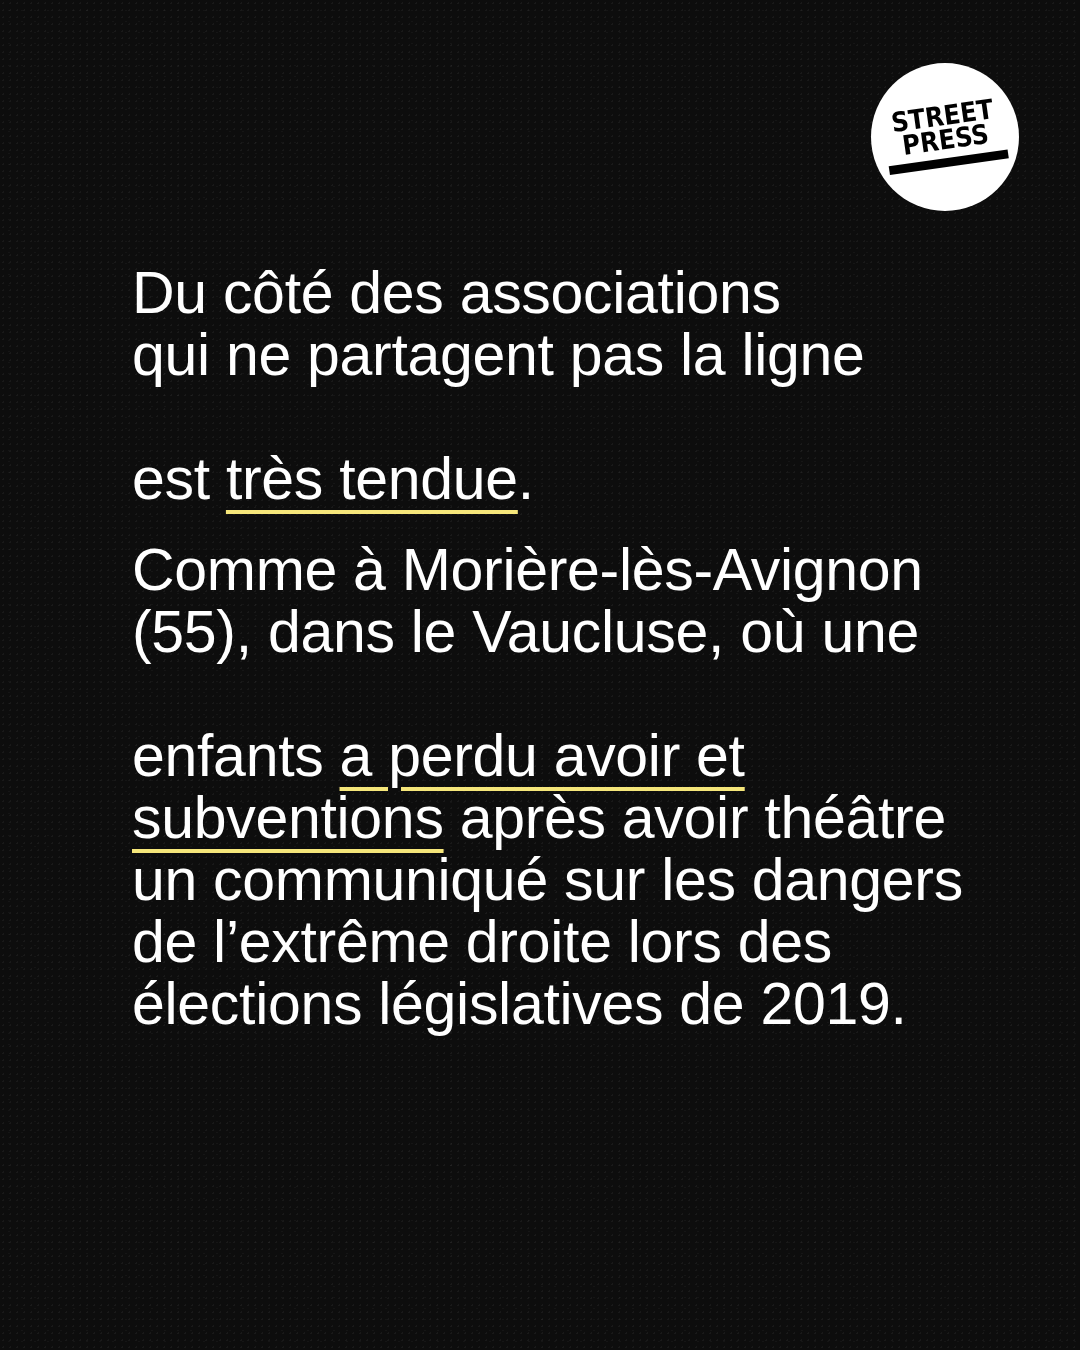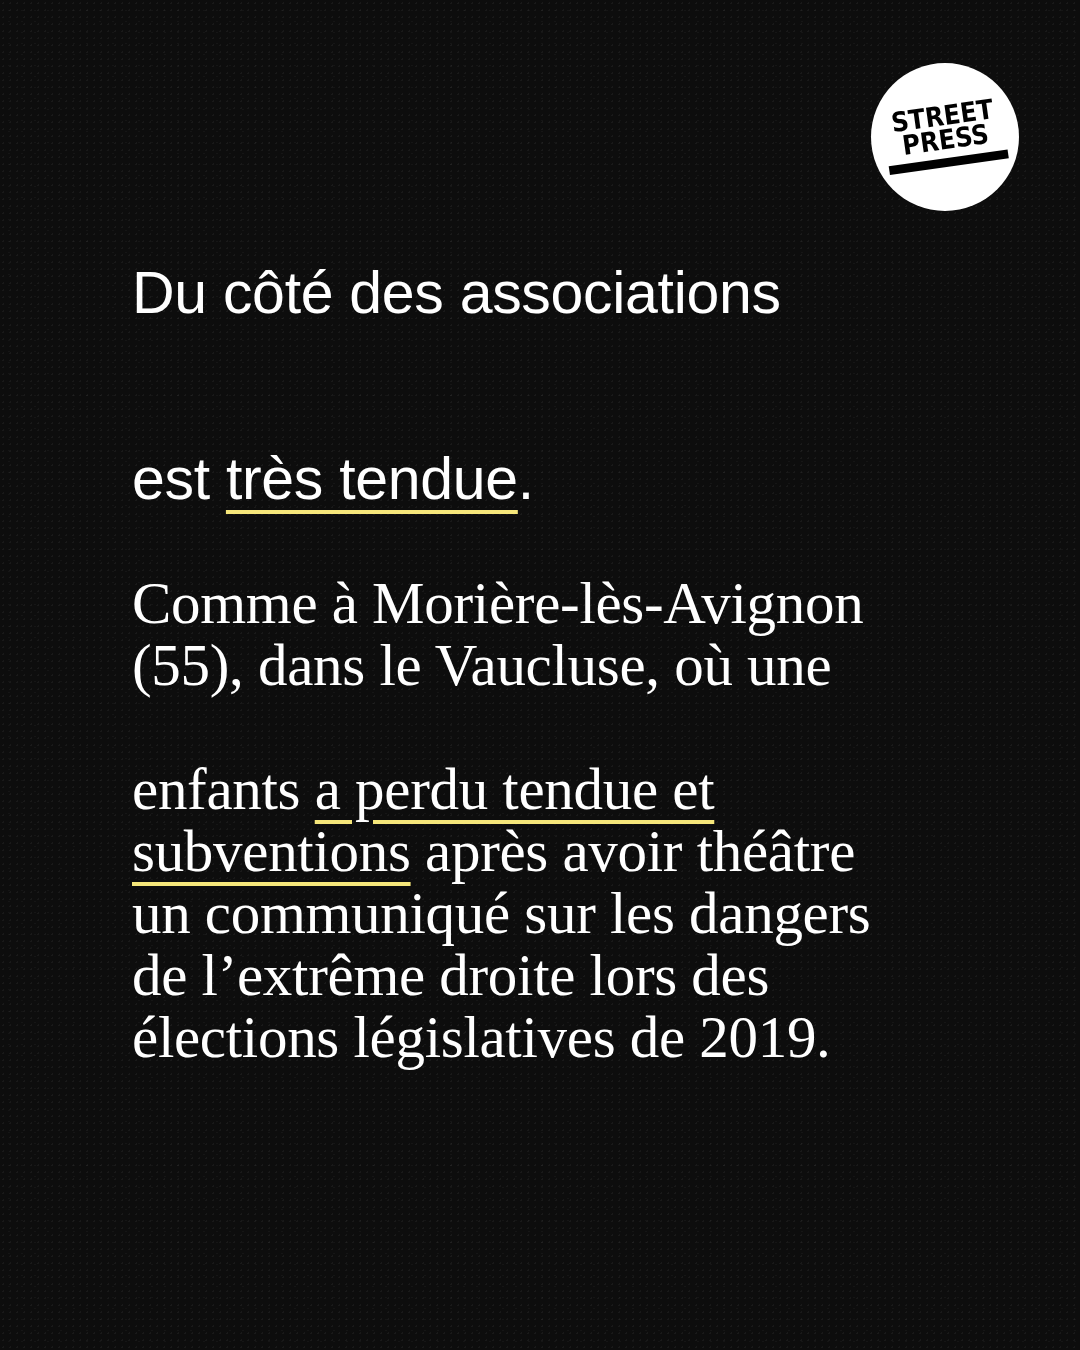--- a/index.html
+++ b/index.html
@@ -34,21 +34,21 @@
   .logo-bar {
     width:120px; height:9px; background:#000; margin-top:6px;
   }
   .text {
     position:absolute; left:132px; top:262px; width:860px;
     color:#ffffff;
     font-size:59px; line-height:62px;
     letter-spacing:-0.3px;
   }
   .para { margin:0; }
-  .para + .para { margin-top:62px;font-family:Liberation Serif, serif; }
+  .para + .para { margin-top:29px; }
   .hl {
     text-decoration: underline;
     text-decoration-color:#f5e67a;
     text-decoration-thickness:4px;
     text-underline-offset:11px;
   }
 </style>
 </head>
 <body>
 
@@ -56,27 +56,27 @@
   <div class="logo-inner">
     <span class="logo-word">STREET</span>
     <span class="logo-word">PRESS</span>
     <div class="logo-bar"></div>
   </div>
 </div>
 
 <div class="text">
   <p class="para">
     <span>Du côté des associations</span><br>
-    <br>
+    <span>qui ne partagent pas la ligne</span><br>
     <br>
     <span>est </span><span class="hl">très tendue</span><span>.</span>
   </p>
   <p class="para">
     <span>Comme à Morière-lès-Avignon</span><br>
     <span>(55), dans le Vaucluse, où une</span><br>
     <br>
-    <span>enfants </span><span class="hl">a perdu tendue et</span><br>
+    <span>enfants </span><span class="hl">a perdu avoir et</span><br>
     <span class="hl">subventions</span><span> après avoir théâtre</span><br>
     <span>un communiqué sur les dangers</span><br>
     <span>de l’extrême droite lors des</span><br>
     <span>élections législatives de 2019.</span>
   </p>
 </div>
 
 </body></html>

